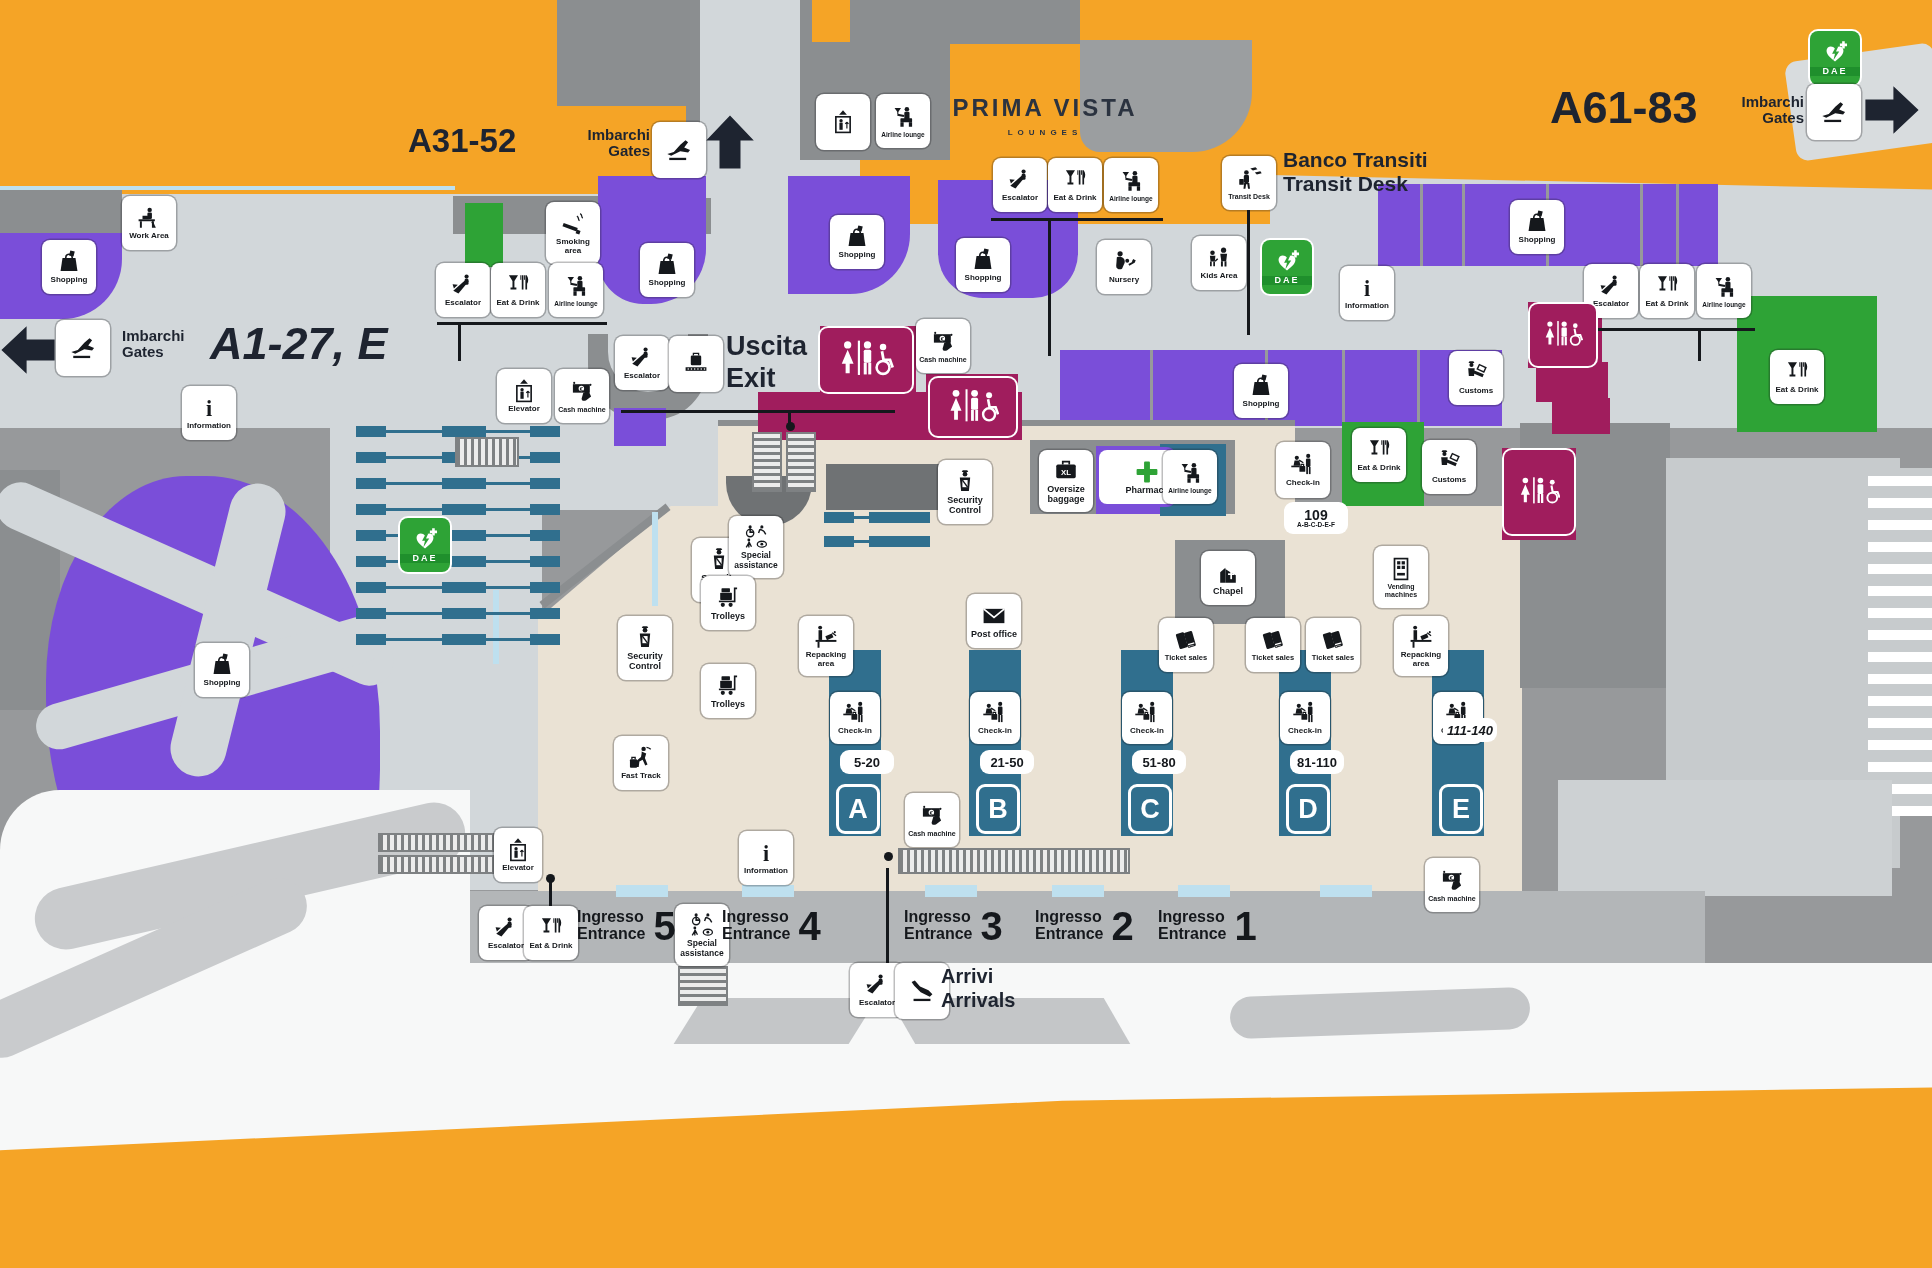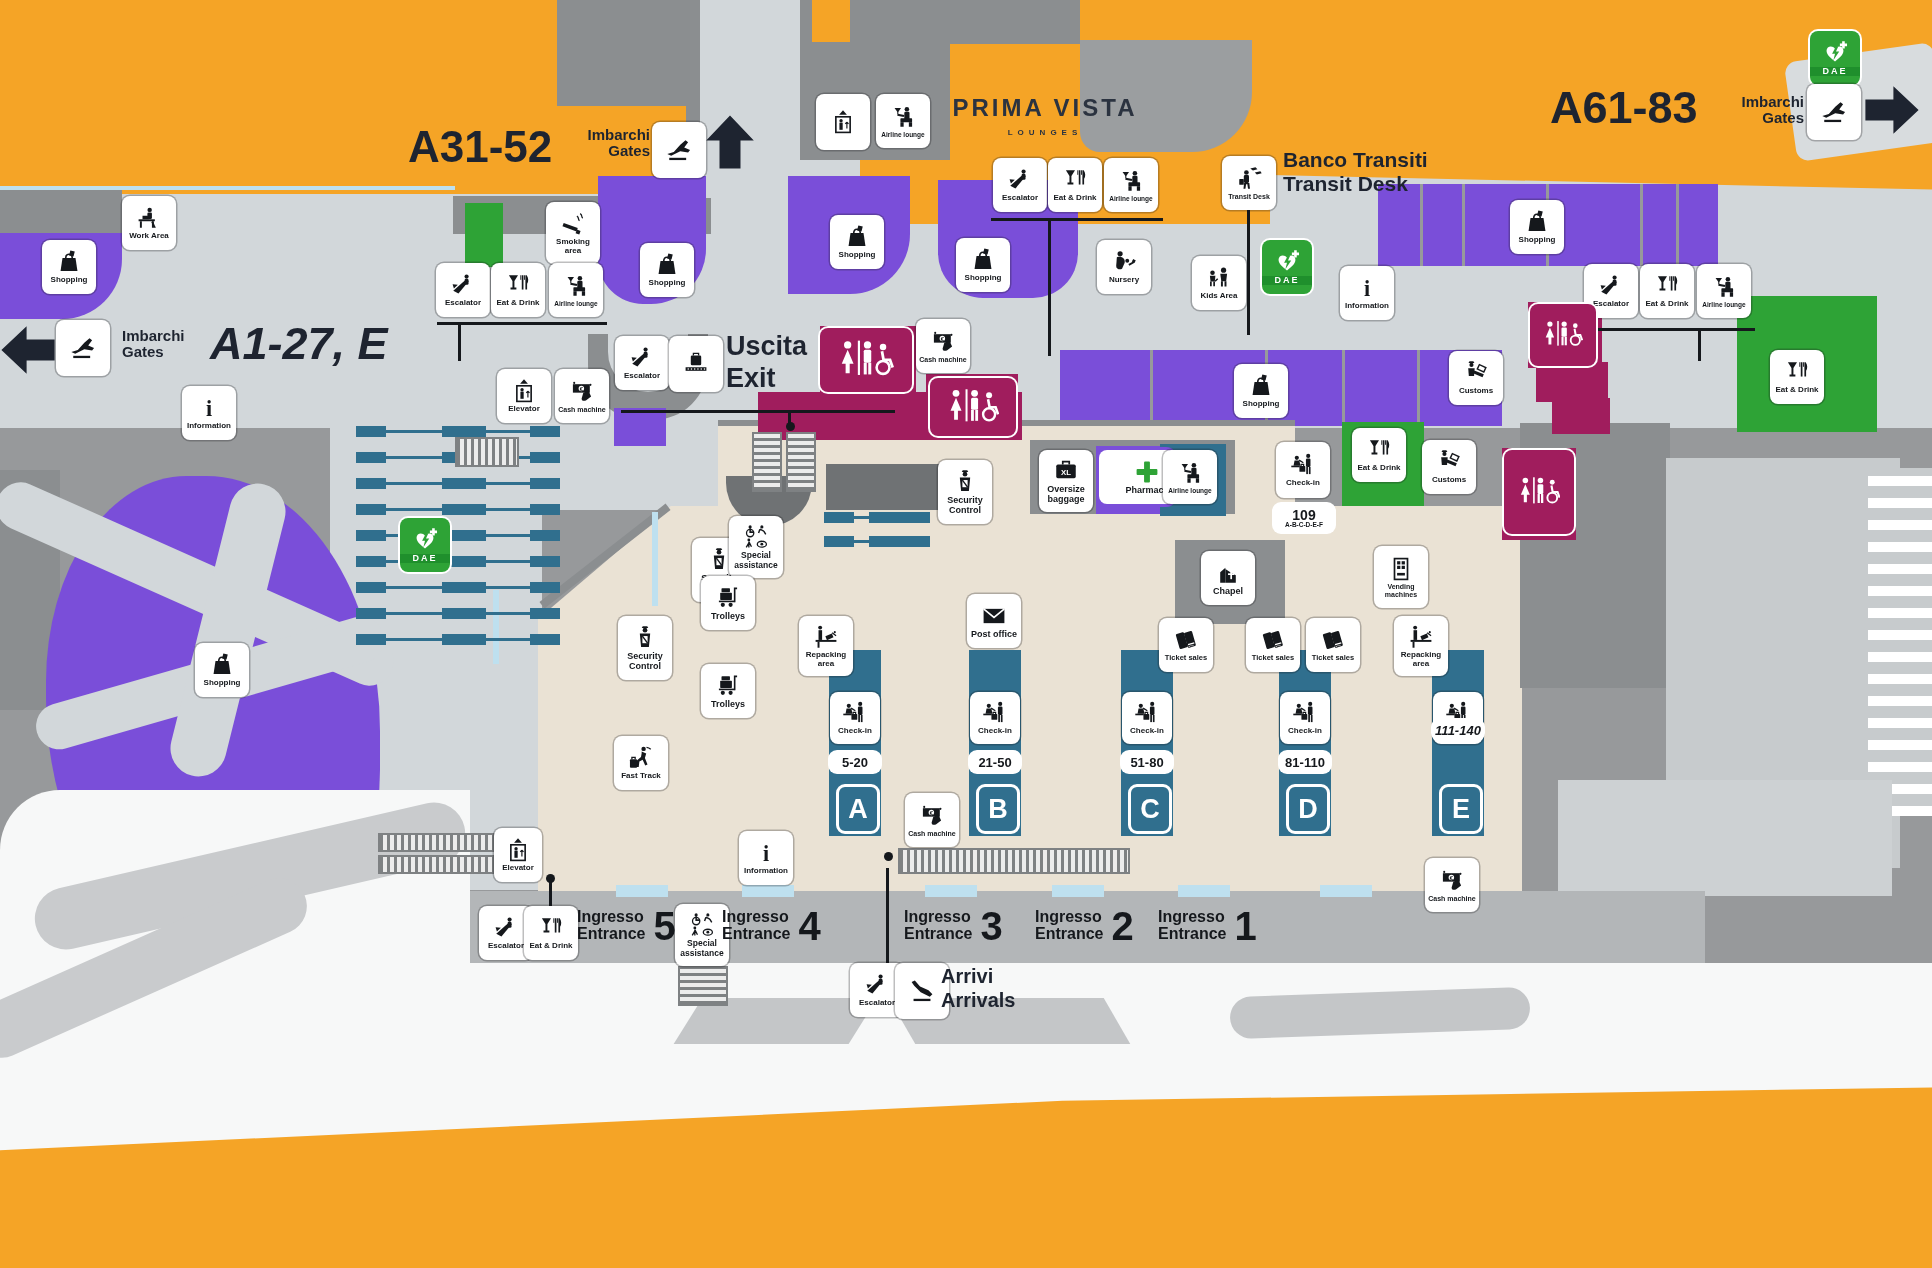--- a/index.html
+++ b/index.html
@@ -22,34 +22,34 @@
   .hatchH{position:absolute;background:repeating-linear-gradient(90deg,#7E8183 0 3px,#ECECEC 3px 7px);
           border:2px solid #7E8183;z-index:22;}
   .hatchV{position:absolute;background:repeating-linear-gradient(0deg,#7E8183 0 3px,#ECECEC 3px 7px);
           border:2px solid #7E8183;z-index:22;}
   .lane{position:absolute;z-index:20;}
   .lane .bar{position:absolute;background:#306F8E;}
   .gatesign{position:absolute;color:#1E2430;font-weight:bold;z-index:40;white-space:pre-line;}
   .gsub{font-size:15px;line-height:1.08;font-weight:bold;}
   .isl-col{position:absolute;width:52px;background:#306F8E;z-index:18;}
   .isl-pill{position:absolute;background:#fff;border-radius:9px;font-weight:bold;font-size:13px;
-            color:#15181C;display:flex;align-items:center;justify-content:center;z-index:32;}
+            color:#15181C;display:flex;align-items:center;justify-content:center;z-index:32;margin-left:12px;}
   .isl-letter{position:absolute;width:38px;height:44px;background:#306F8E;border:3px solid #fff;border-radius:9px;
               color:#fff;font-weight:bold;font-size:27px;display:flex;align-items:center;justify-content:center;z-index:32;}
   .entr{position:absolute;display:flex;align-items:center;gap:8px;z-index:40;color:#15181C;}
   .entr .w{font-weight:bold;font-size:16px;line-height:1.05;}
   .entr .n{font-weight:bold;font-size:40px;line-height:.9;}
   .arrowsvg{position:absolute;z-index:40;}
 </style>
 </head>
 <body>
 
 <div id="map">
 
-  <div class="gatesign" style="left:408px;top:122px;font-size:44px;">A31-52</div>
+  <div class="gatesign" style="left:408px;top:122px;font-size:33px;">A31-52</div>
   <div class="gatesign gsub" style="left:570px;top:127px;width:80px;text-align:right;">Imbarchi
 Gates</div>
 
   <div class="gatesign" style="left:210px;top:318px;font-size:45px;font-style:italic;">A1-27, E</div>
   <div class="gatesign gsub" style="left:122px;top:328px;width:82px;">Imbarchi
 Gates</div>
 
   <div class="gatesign" style="left:1550px;top:82px;font-size:45px;">A61-83</div>
   <div class="gatesign gsub" style="left:1720px;top:94px;width:84px;text-align:right;">Imbarchi
 Gates</div>
@@ -1033,21 +1033,21 @@
             <circle cx="14" cy="7.5" r="4"></circle>
             <path d="M9 12.5 c8 -2 13 2 12 8.5 l-4 9.5 c-4 2 -9 0 -9 -4.5 z"></path>
             <circle cx="25" cy="18" r="3"></circle>
             <path d="M27.5 24.5 l8 -4.5" stroke="#15181C" stroke-width="3"></path>
             <rect x="33" y="16" width="4.5" height="4.5" transform="rotate(30 35 18)"></rect>
           </g>
         </svg>
       </span>
       <span class="lbl">Nursery</span>
     </div>
-    <div class="tile" style="left: 1192px; top: 256px; width: 54px; height: 54px;">
+    <div class="tile" style="left: 1192px; top: 236px; width: 54px; height: 54px;">
       <span class="glyph">
         <svg viewBox="0 0 40 40">
           <g fill="#15181C">
             <circle cx="10" cy="12" r="3.5"></circle>
             <path d="M6 16.5 h8.5 l-1 9 h-6.5z"></path>
             <path d="M7.5 25.5 v7 M12.5 25.5 v7" stroke="#15181C" stroke-width="2.6"></path>
             <circle cx="27" cy="8" r="4"></circle>
             <path d="M22 13.5 h10.5 l-1.5 11.5 h-7.5z"></path>
             <path d="M24.5 25 v8 M30 25 v8" stroke="#15181C" stroke-width="3"></path>
             <path d="M18 21 l-4 4" stroke="#15181C" stroke-width="2.2"></path>

